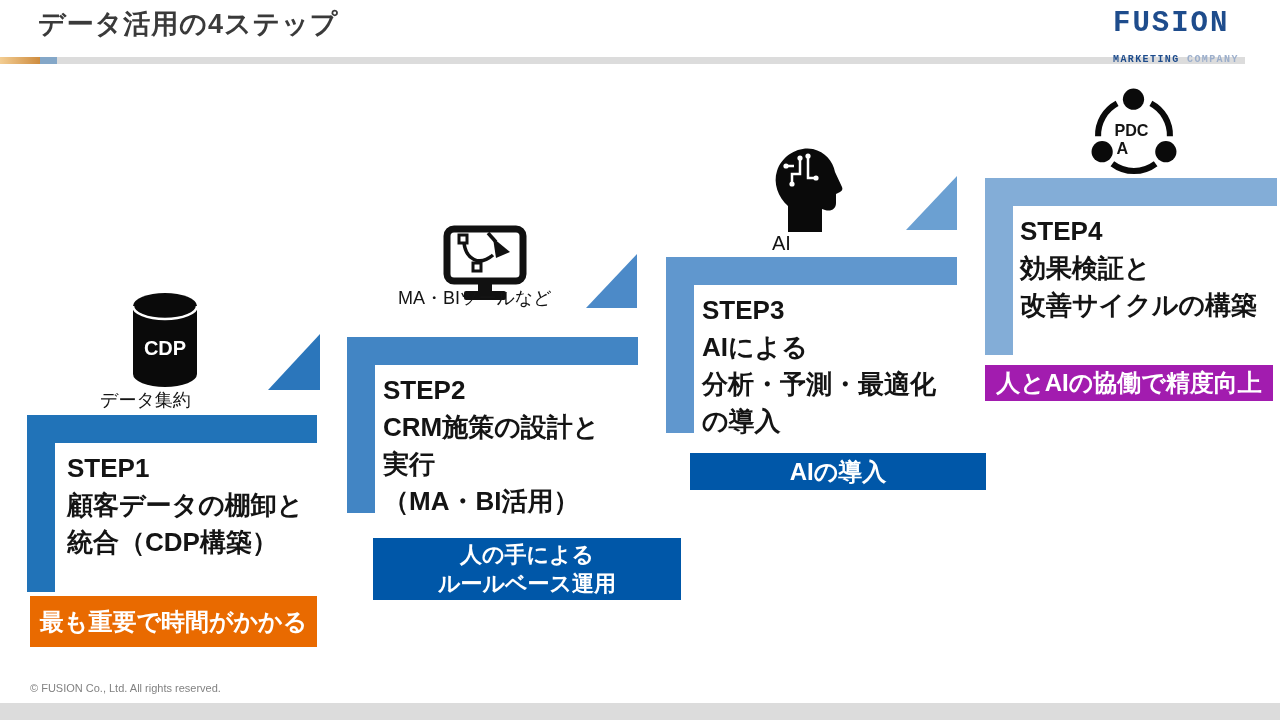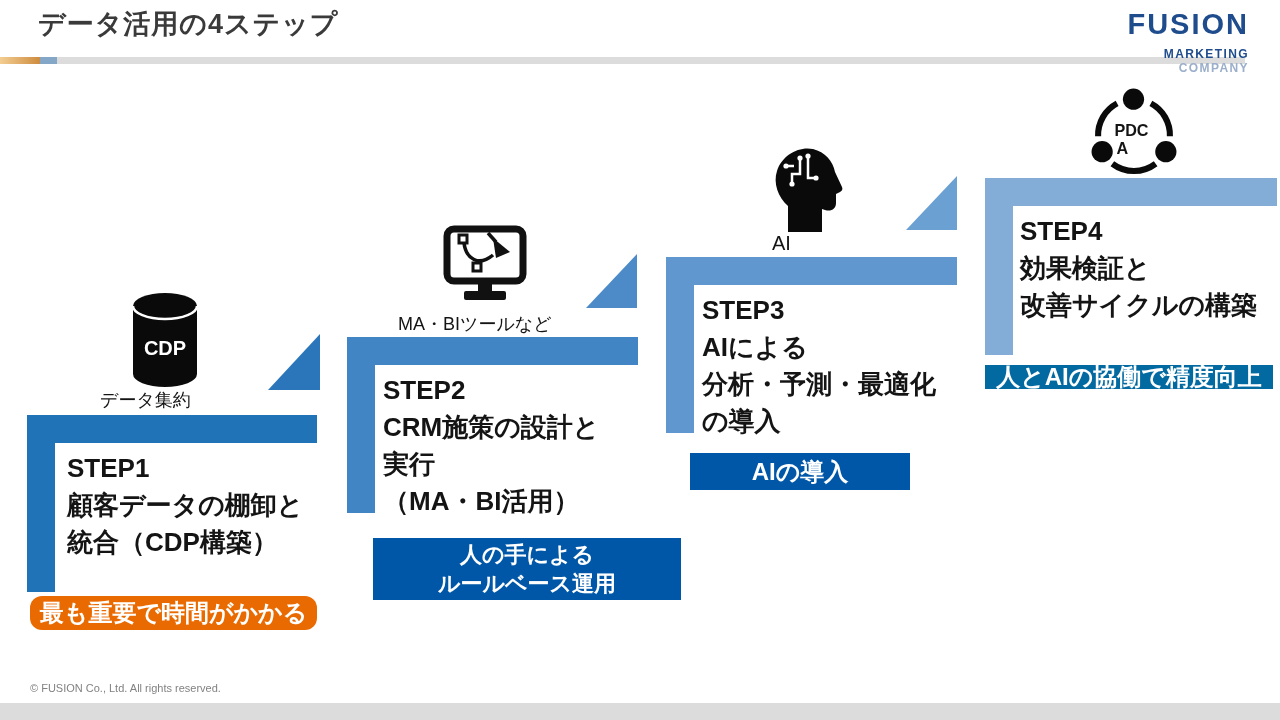--- a/index.html
+++ b/index.html
@@ -5,23 +5,23 @@
   html,body{margin:0;padding:0;background:#fff;}
   .slide{position:relative;width:1280px;height:720px;background:#ffffff;overflow:hidden;
          font-family:"Liberation Sans","DejaVu Sans",sans-serif;}
 
   
   .title{position:absolute;left:38px;top:6px;font-size:27px;font-weight:bold;color:#3a3a3a;letter-spacing:1px;}
   .rule{position:absolute;top:57px;height:7px;}
   .rule-orange{left:0;width:40px;background:linear-gradient(90deg,#F3CD92,#CE8C3F);}
   .rule-blue{left:40px;width:17px;}
   .rule-gray{left:57px;width:1188px;}
-  .logo{position:absolute;left:1113px;top:8px;width:136px;text-align:right;}
+  .logo{position:absolute;left:1113px;top:8px;width:136px;text-align:left;font-family:Liberation Mono, monospace;}
   .logo-name{font-size:29px;font-weight:bold;letter-spacing:2px;line-height:32px;}
-  .logo-tag{font-size:12px;font-weight:bold;letter-spacing:1.4px;margin-top:7px;}
+  .logo-tag{font-size:10px;font-weight:bold;letter-spacing:1.4px;margin-top:14px;}
 
   
   .bracket{position:absolute;box-sizing:border-box;border-style:solid;border-width:28px 0 0 28px;background:transparent;}
   .tri{position:absolute;clip-path:polygon(100% 0,100% 100%,0 100%);}
   .step-text{position:absolute;font-size:26px;font-weight:bold;color:#141414;line-height:37px;white-space:pre-line;}
   .badge{position:absolute;display:flex;align-items:center;justify-content:center;text-align:center;
          color:#ffffff;font-weight:bold;white-space:pre-line;}
   .icon-label{position:absolute;text-align:left;font-size:18px;color:#141414;}
   .icon{position:absolute;}
 
@@ -50,34 +50,34 @@
   <svg class="icon" style="left:130px;top:291px" width="70" height="98" viewBox="0 0 70 98">
     <path d="M3,15 A32,13 0 0 1 67,15 V83 A32,13 0 0 1 3,83 Z" fill="#0a0a0a"></path>
     <path d="M3,15 A32,13 0 0 0 67,15" stroke="#ffffff" stroke-width="2.5" fill="none"></path>
     <text x="35" y="64" text-anchor="middle" fill="#ffffff" font-size="20" font-weight="bold">CDP</text>
   </svg>
   <div class="icon-label" style="left:100px;top:388px;width:130px">データ集約</div>
   <div class="bracket" style="left: 27px; top: 415px; width: 290px; height: 177px; border-color: rgb(33, 115, 184);"></div>
   <div class="step-text" style="left:67px;top:450px">STEP1
 顧客データの棚卸と
 統合（CDP構築）</div>
-  <div class="badge" style="left: 30px; top: 596px; width: 287px; height: 34px; font-size: 24px; background-color: rgb(233, 106, 0); border-radius: 12px;">最も重要で時間がかかる</div>
+  <div class="badge" style="left: 30px; top: 596px; width: 287px; height: 51px; font-size: 24px; background-color: rgb(233, 106, 0);">最も重要で時間がかかる</div>
   <div class="tri" style="left: 268px; top: 334px; width: 52px; height: 56px; background-color: rgb(43, 118, 187);"></div>
 
   <svg class="icon" style="left:443px;top:225px" width="84" height="76" viewBox="0 0 84 76">
     <rect x="4" y="4" width="76" height="52" rx="7" fill="#ffffff" stroke="#111111" stroke-width="7"></rect>
     <path d="M21,18 C23,34 36,42 50,30" fill="none" stroke="#111111" stroke-width="3.5"></path>
     <rect x="16" y="10" width="8" height="8" fill="#ffffff" stroke="#111111" stroke-width="3"></rect>
     <rect x="30" y="38" width="8" height="8" fill="#ffffff" stroke="#111111" stroke-width="3"></rect>
     <path d="M45,8 L53,17" stroke="#111111" stroke-width="3.5"></path>
     <polygon points="50,13 67,27 53,33" fill="#111111"></polygon>
     <rect x="35" y="56" width="14" height="10" fill="#111111"></rect>
     <rect x="21" y="66" width="42" height="9" rx="2" fill="#111111"></rect>
   </svg>
-  <div class="icon-label" style="left:398px;top:312px;width:175px">MA・BIツールなど</div>
+  <div class="icon-label" style="left:398px;top:286px;width:175px">MA・BIツールなど</div>
   <div class="bracket" style="left: 347px; top: 337px; width: 291px; height: 176px; border-color: rgb(66, 133, 196);"></div>
   <div class="step-text" style="left:383px;top:372px">STEP2
 CRM施策の設計と
 実行
 （MA・BI活用）</div>
   <div class="badge" style="left: 373px; top: 538px; width: 308px; height: 62px; font-size: 22px; line-height: 29px; background-color: rgb(0, 87, 168);">人の手による
 ルールベース運用</div>
   <div class="tri" style="left: 586px; top: 254px; width: 51px; height: 54px; background-color: rgb(76, 138, 200);"></div>
 
   <svg class="icon" style="left:772px;top:146px" width="74" height="86" viewBox="0 0 74 86">
@@ -88,35 +88,35 @@
     <circle cx="36" cy="10" r="2.6" fill="#ffffff"></circle>
     <circle cx="44" cy="32" r="2.6" fill="#ffffff"></circle>
     <circle cx="14" cy="20" r="2.6" fill="#ffffff"></circle>
   </svg>
   <div class="icon-label" style="left:772px;top:232px;width:74px;font-size:20px">AI</div>
   <div class="bracket" style="left: 666px; top: 257px; width: 291px; height: 176px; border-color: rgb(96, 151, 206);"></div>
   <div class="step-text" style="left:702px;top:292px">STEP3
 AIによる
 分析・予測・最適化
 の導入</div>
-  <div class="badge" style="left: 690px; top: 453px; width: 220px; height: 37px; font-size: 24px; background-color: rgb(0, 87, 168);">AIの導入</div>
+  <div class="badge" style="left: 690px; top: 453px; width: 296px; height: 37px; font-size: 24px; background-color: rgb(0, 87, 168);">AIの導入</div>
   <div class="tri" style="left: 906px; top: 176px; width: 51px; height: 54px; background-color: rgb(107, 160, 210);"></div>
 
   <svg class="icon" style="left:1089px;top:85px" width="91" height="91" viewBox="0 0 90 90">
     <path d="M61.2,18.2 A35.5,35.5 0 0 1 80,50.7" fill="none" stroke="#0a0a0a" stroke-width="6"></path>
     <path d="M65.9,77.9 A35.5,35.5 0 0 1 23.1,77.9" fill="none" stroke="#0a0a0a" stroke-width="6"></path>
     <path d="M9,50.7 A35.5,35.5 0 0 1 27.8,18.2" fill="none" stroke="#0a0a0a" stroke-width="6"></path>
     <circle cx="44" cy="14" r="10.5" fill="#0a0a0a"></circle>
     <circle cx="13" cy="66" r="10.5" fill="#0a0a0a"></circle>
     <circle cx="76" cy="66" r="10.5" fill="#0a0a0a"></circle>
     <text x="42" y="50" text-anchor="middle" fill="#141414" font-size="16" font-weight="bold">PDC</text>
     <text x="33" y="68" text-anchor="middle" fill="#141414" font-size="16" font-weight="bold">A</text>
   </svg>
   <div class="bracket" style="left: 985px; top: 178px; width: 292px; height: 177px; border-color: rgb(131, 173, 215);"></div>
   <div class="step-text" style="left:1020px;top:213px">STEP4
 効果検証と
 改善サイクルの構築</div>
-  <div class="badge" style="left: 985px; top: 365px; width: 288px; height: 24px; font-size: 24px; background-color: #0369a1;">人とAIの協働で精度向上</div>
+  <div class="badge" style="left: 985px; top: 365px; width: 288px; height: 36px; font-size: 24px; background-color: #a21caf;">人とAIの協働で精度向上</div>
 
   <div class="copyright">© FUSION Co., Ltd. All rights reserved.</div>
   <div class="bottom-strip"></div>
 
 </div>
 
 </body></html>

